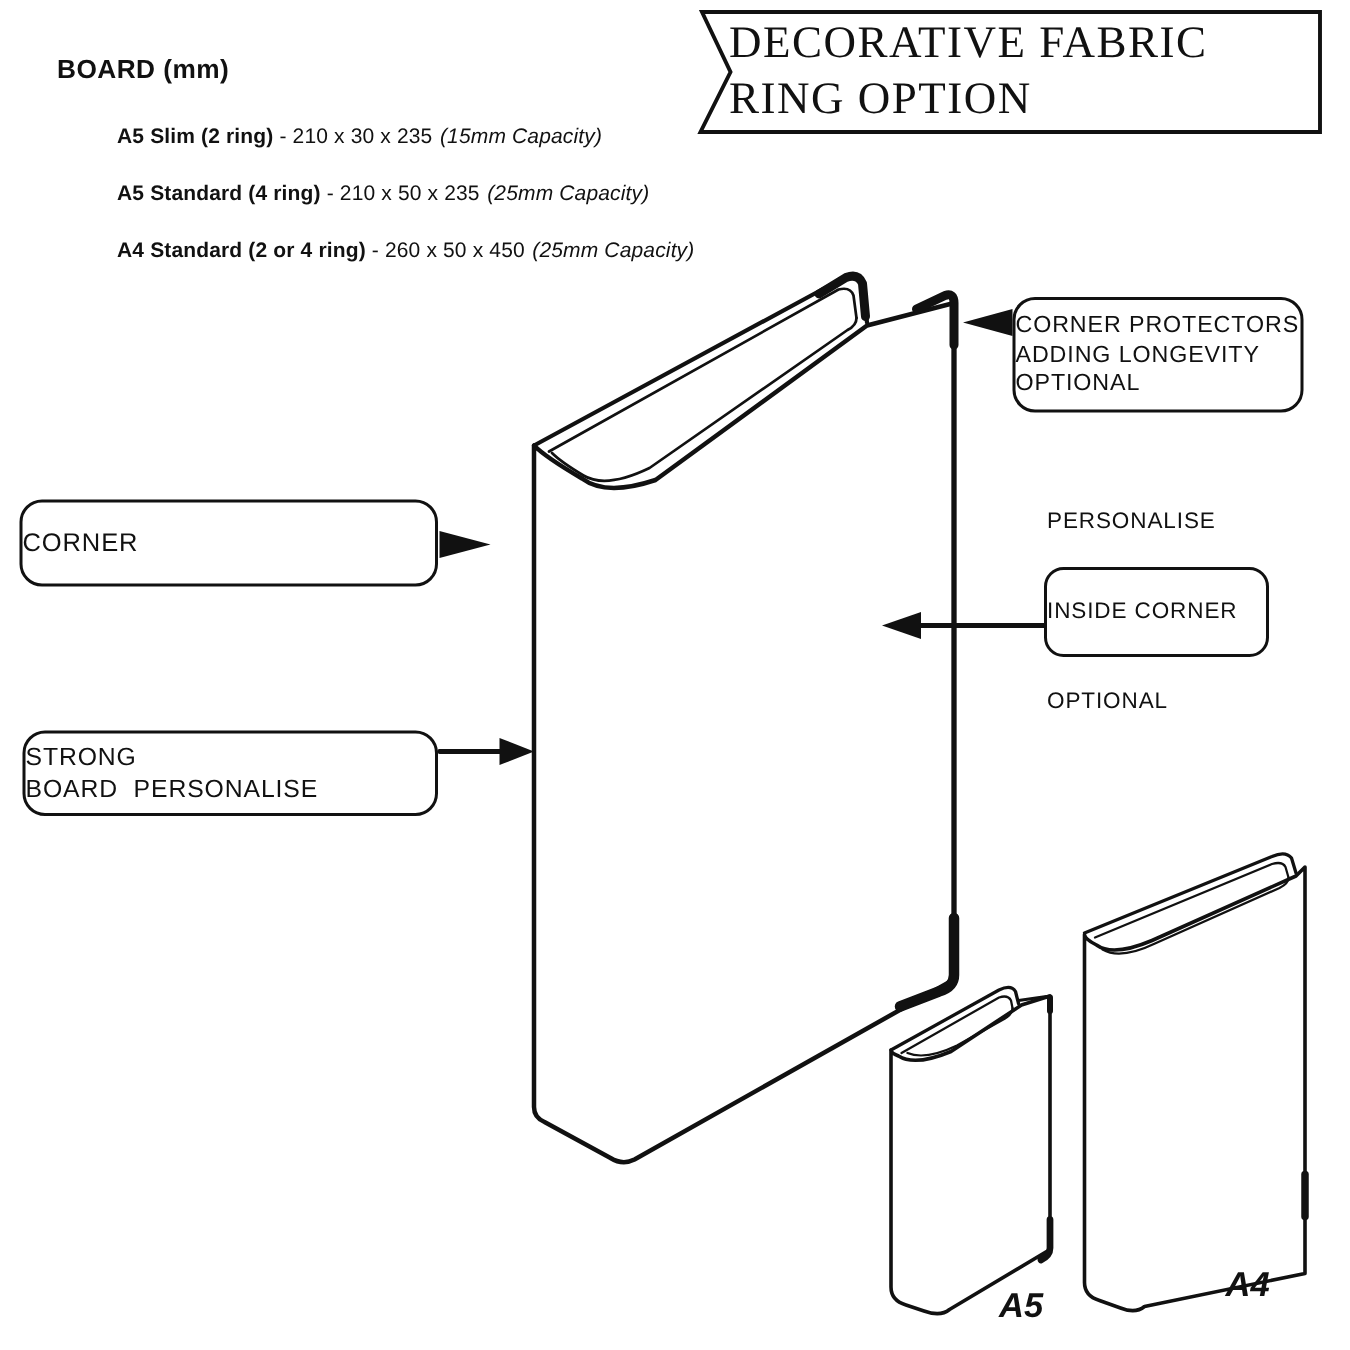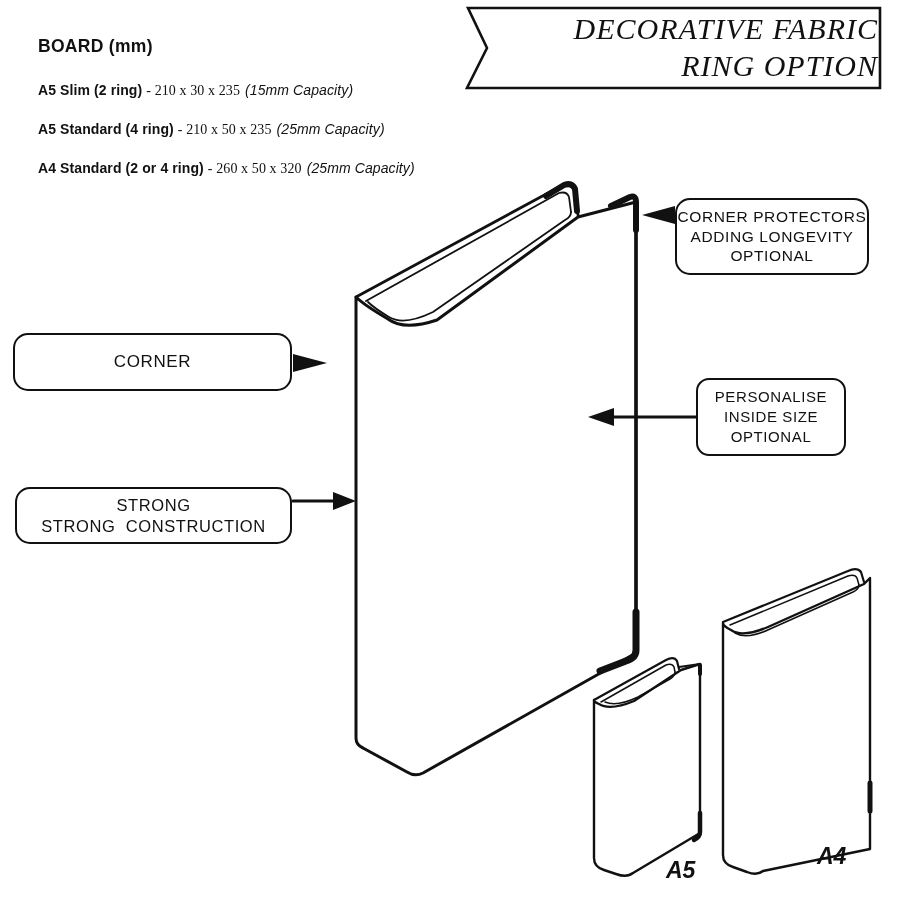--- a/index.html
+++ b/index.html
@@ -13,42 +13,42 @@
   .ln { fill:none; stroke:var(--ink); stroke-linejoin:round; stroke-linecap:round; }
   .face { fill:var(--bg); stroke:var(--ink); stroke-width:3; stroke-linejoin:round; }
   .face-sm { fill:var(--bg); stroke:var(--ink); stroke-width:2.4; stroke-linejoin:round; }
   .fl { fill:var(--ink); stroke:none; }
   .binder-label { font-family:"Liberation Sans", sans-serif; font-weight:bold; font-style:italic;
                   font-size:23px; fill:var(--ink); }
 
   
   .banner { position:absolute; left:456px; top:0; width:428px; height:94px; }
   .banner svg { position:absolute; inset:0; }
-  .banner-text { position:absolute; inset:0; padding:10px 6px 0 30px; text-align:right;
-                 font-family:"Liberation Serif", serif; font-style:italic;
+  .banner-text { position:absolute; inset:0; padding:10px 6px 0 30px; text-align:left;
+                 font-family:"Liberation Serif", serif; 
                  font-size:30px; line-height:37px; letter-spacing:1px; color:var(--ink); }
 
   
   .size-list { position:absolute; left:38px; top:36px; width:480px; }
   .size-heading { font-size:17.5px; font-weight:bold; letter-spacing:.3px; margin-bottom:25px; }
   .size-item { font-size:14px; margin-bottom:22px; white-space:nowrap; letter-spacing:.1px; }
-  .size-item .nm { font-weight:bold; }
-  .size-item .dims { margin-left:4px;font-family:Liberation Serif, serif; }
+  .size-item .nm { font-weight:bold;margin-left:40px; }
+  .size-item .dims { margin-left:4px; }
   .size-item .cap { margin-left:5px; font-style:italic; }
 
   
   .callout { position:absolute; background:var(--bg); border:2px solid var(--ink);
              border-radius:15px; display:flex; flex-direction:column; justify-content:center;
-             align-items:center; text-align:center; }
+             align-items:flex-start; text-align:center; }
   .co-line { white-space:pre; letter-spacing:.6px; }
   .co-corner      { left:675px; top:198px; width:194px; height:77px; }
   .co-corner      .co-line { font-size:15.5px; line-height:19.5px; }
   .co-ring        { left:13px;  top:333px; width:279px; height:58px; }
   .co-ring        .co-line { font-size:17px; line-height:21.5px; }
-  .co-personalise { left:696px; top:378px; width:150px; height:78px; border-radius:13px; }
+  .co-personalise { left:696px; top:378px; width:150px; height:60px; border-radius:13px;gap:40px; }
   .co-personalise .co-line { font-size:15px; line-height:20px; }
   .co-strong      { left:15px;  top:487px; width:277px; height:57px; }
   .co-strong      .co-line { font-size:16.5px; line-height:20.5px; }
 </style>
 </head>
 <body>
 
 <div class="stage">
 
   <svg class="lineart" viewBox="0 0 900 900">
@@ -107,38 +107,38 @@
 
   <div class="size-list">
     <div class="size-heading">BOARD (mm)</div>
     <div class="size-item">
       <span class="nm">A5 Slim (2 ring)</span><span class="dims">- 210 x 30 x 235</span><span class="cap">(15mm Capacity)</span>
     </div>
     <div class="size-item">
       <span class="nm">A5 Standard (4 ring)</span><span class="dims">- 210 x 50 x 235</span><span class="cap">(25mm Capacity)</span>
     </div>
     <div class="size-item">
-      <span class="nm">A4 Standard (2 or 4 ring)</span><span class="dims">- 260 x 50 x 320</span><span class="cap">(25mm Capacity)</span>
+      <span class="nm">A4 Standard (2 or 4 ring)</span><span class="dims">- 260 x 50 x 450</span><span class="cap">(25mm Capacity)</span>
     </div>
   </div>
 
   <div class="callout co-corner">
     <div class="co-line">CORNER PROTECTORS</div>
     <div class="co-line">ADDING LONGEVITY</div>
     <div class="co-line">OPTIONAL</div>
   </div>
 
   <div class="callout co-ring">
     <div class="co-line">CORNER</div>
   </div>
 
   <div class="callout co-personalise">
     <div class="co-line">PERSONALISE</div>
-    <div class="co-line">INSIDE SIZE</div>
+    <div class="co-line">INSIDE CORNER</div>
     <div class="co-line">OPTIONAL</div>
   </div>
 
   <div class="callout co-strong">
     <div class="co-line">STRONG</div>
-    <div class="co-line">STRONG  CONSTRUCTION</div>
+    <div class="co-line">BOARD  PERSONALISE</div>
   </div>
 
 </div>
 
 </body></html>

